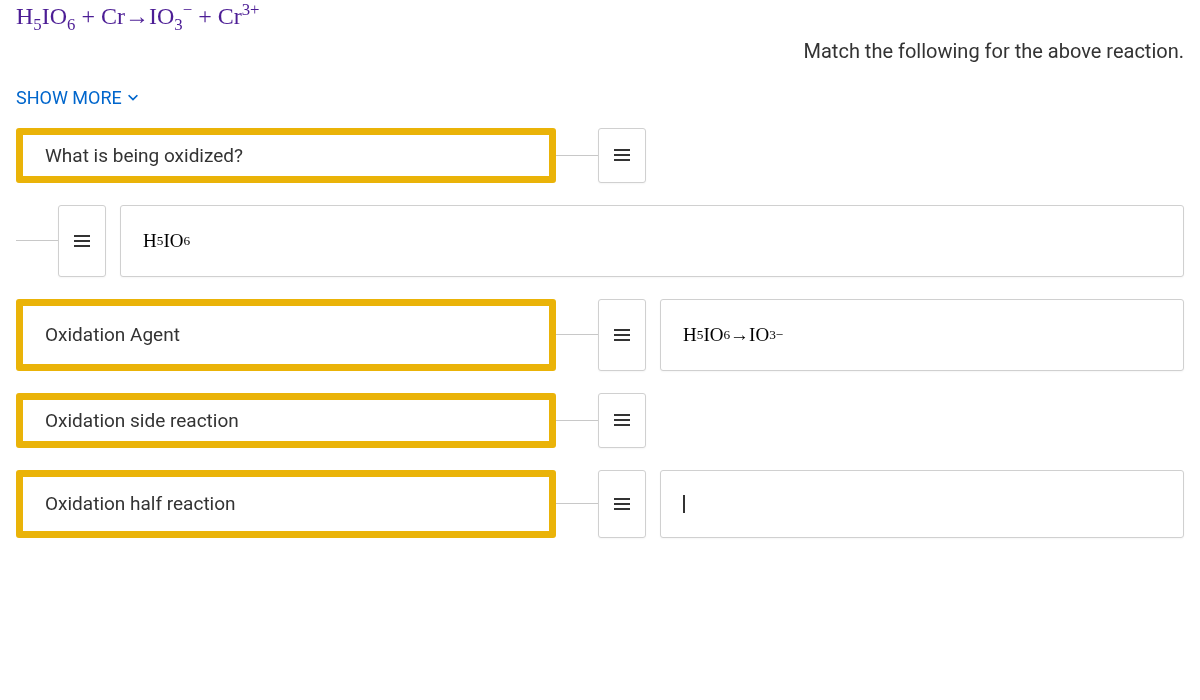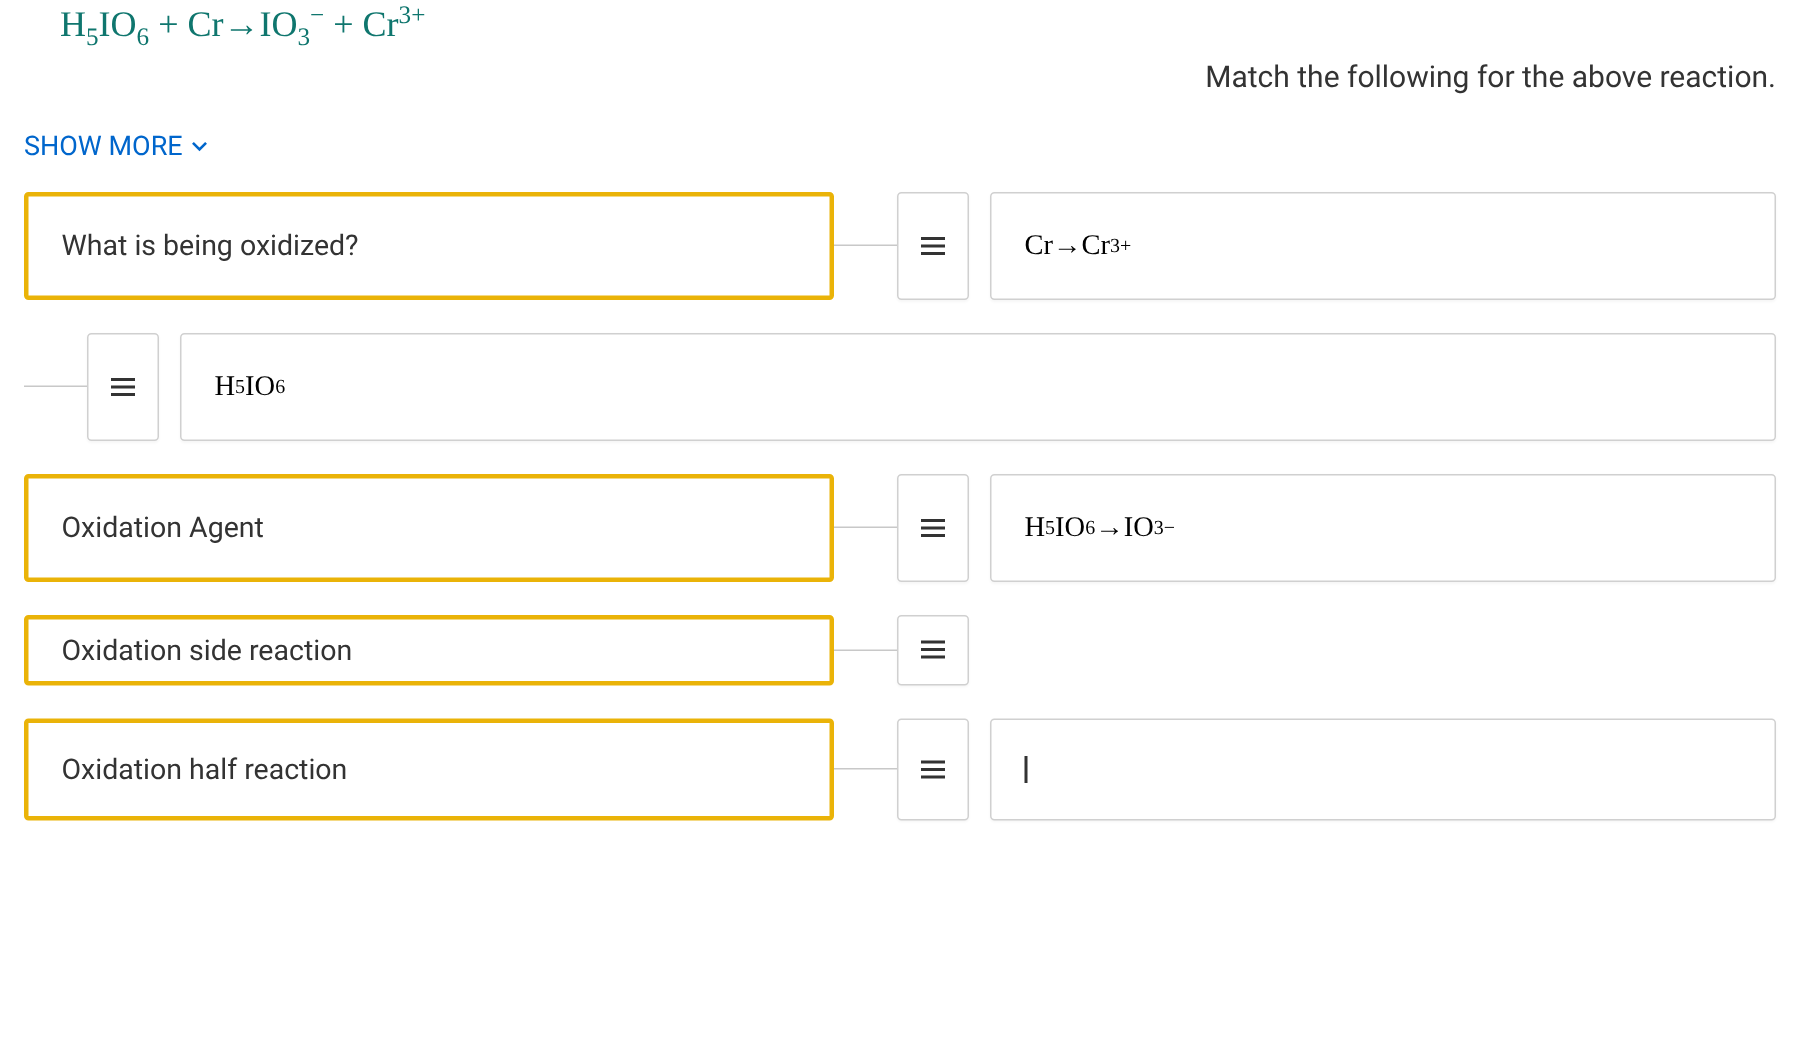--- a/index.html
+++ b/index.html
@@ -10,23 +10,22 @@
       height: 700px;
       padding: 0;
       color: #333;
     }
     .header {
       padding: 0 16px 0 16px;
     }
     .equation {
       font-family: "Times New Roman", serif;
       font-size: 24px;
-      color: #0f766e;
+      color: #4c1d95;
       margin-bottom: 4px;
-      margin-left: 24px;
     }
     .instruction {
       font-size: 20px;
       color: #333;
       margin-bottom: 24px;
       text-align: right;
     }
     .subinstruction {
       font-size: 18px;
       color: #333;
@@ -49,21 +48,21 @@
       display: flex;
       flex-direction: column;
       gap: 22px;
     }
     .row {
       display: flex;
       align-items: stretch;
     }
     .prompt-box {
       flex: 0 0 540px;
-      border: 3px solid #eab308;
+      border: 7px solid #eab308;
       border-radius: 3px;
       padding: 9px 22px;
       font-size: 19px;
       color: #333;
       display: flex;
       align-items: center;
       background: #fff;
     }
     .connector {
       flex: 0 0 42px;
@@ -135,21 +134,20 @@
       <div class="connector">
         <div class="connector-line"></div>
       </div>
       <div class="handle">
         <svg viewBox="0 0 18 14">
           <line x1="1" y1="2" x2="17" y2="2" stroke="#333" stroke-width="2"></line>
           <line x1="1" y1="7" x2="17" y2="7" stroke="#333" stroke-width="2"></line>
           <line x1="1" y1="12" x2="17" y2="12" stroke="#333" stroke-width="2"></line>
         </svg>
       </div>
-      <div class="answer-box">Cr→Cr<sup>3+</sup></div>
     </div>
     <div class="row">
       <div class="connector">
         <div class="connector-line"></div>
       </div>
       <div class="handle">
         <svg viewBox="0 0 18 14">
           <line x1="1" y1="2" x2="17" y2="2" stroke="#333" stroke-width="2"></line>
           <line x1="1" y1="7" x2="17" y2="7" stroke="#333" stroke-width="2"></line>
           <line x1="1" y1="12" x2="17" y2="12" stroke="#333" stroke-width="2"></line>

